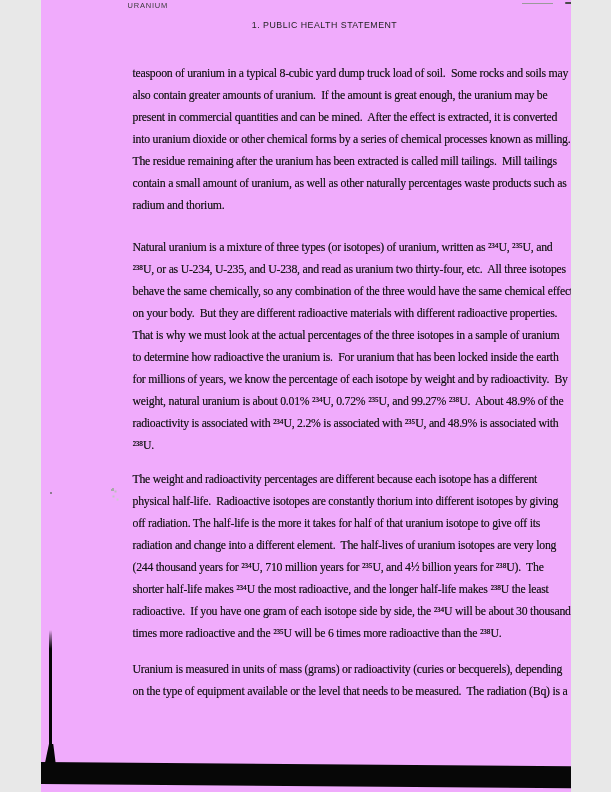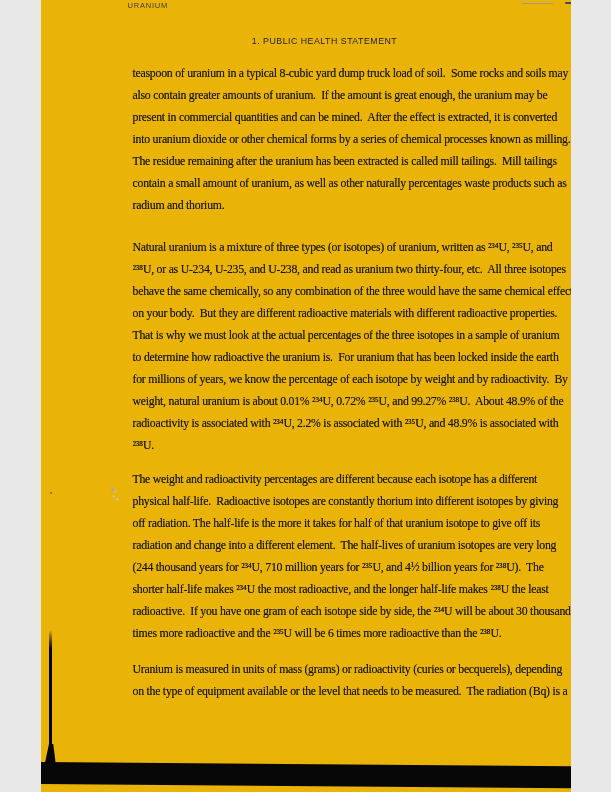--- a/index.html
+++ b/index.html
@@ -1,30 +1,30 @@
 <!DOCTYPE html>
 <html><head>
 <meta charset="utf-8">
 <style>
   html,body{margin:0;padding:0;background:#e8e8e8;}
   .page{
     position:relative;width:530px;height:792px;margin:0 auto;
-    background:#eab308;overflow:hidden;
+    background:#f0abfc;overflow:hidden;
     font-family:"Liberation Serif","DejaVu Serif",serif;color:#161616;
   }
   
   .doc-label{
     position:absolute;left:87px;top:1px;
     font-family:"Liberation Sans","DejaVu Sans",sans-serif;
     font-size:7.5px;letter-spacing:0.8px;color:#3a3a3a;
   }
   .chapter{
     position:absolute;top:20px;left:0;width:100%;text-align:center;text-indent:38px;
     font-family:"Liberation Sans","DejaVu Sans",sans-serif;
-    font-size:8.8px;letter-spacing:0.5px;color:#222;margin-top:16px;
+    font-size:8.8px;letter-spacing:0.5px;color:#222;
   }
   .page-num{
     position:absolute;left:554px;top:7px;
     font-family:"Liberation Sans","DejaVu Sans",sans-serif;
     font-size:9px;color:#5a5a5a;transform:skewX(-32deg);
   }
   
   .para{position:absolute;left:92px;width:500px;margin-top:16px;}
   .line{
     height:22px;line-height:22px;white-space:pre;

